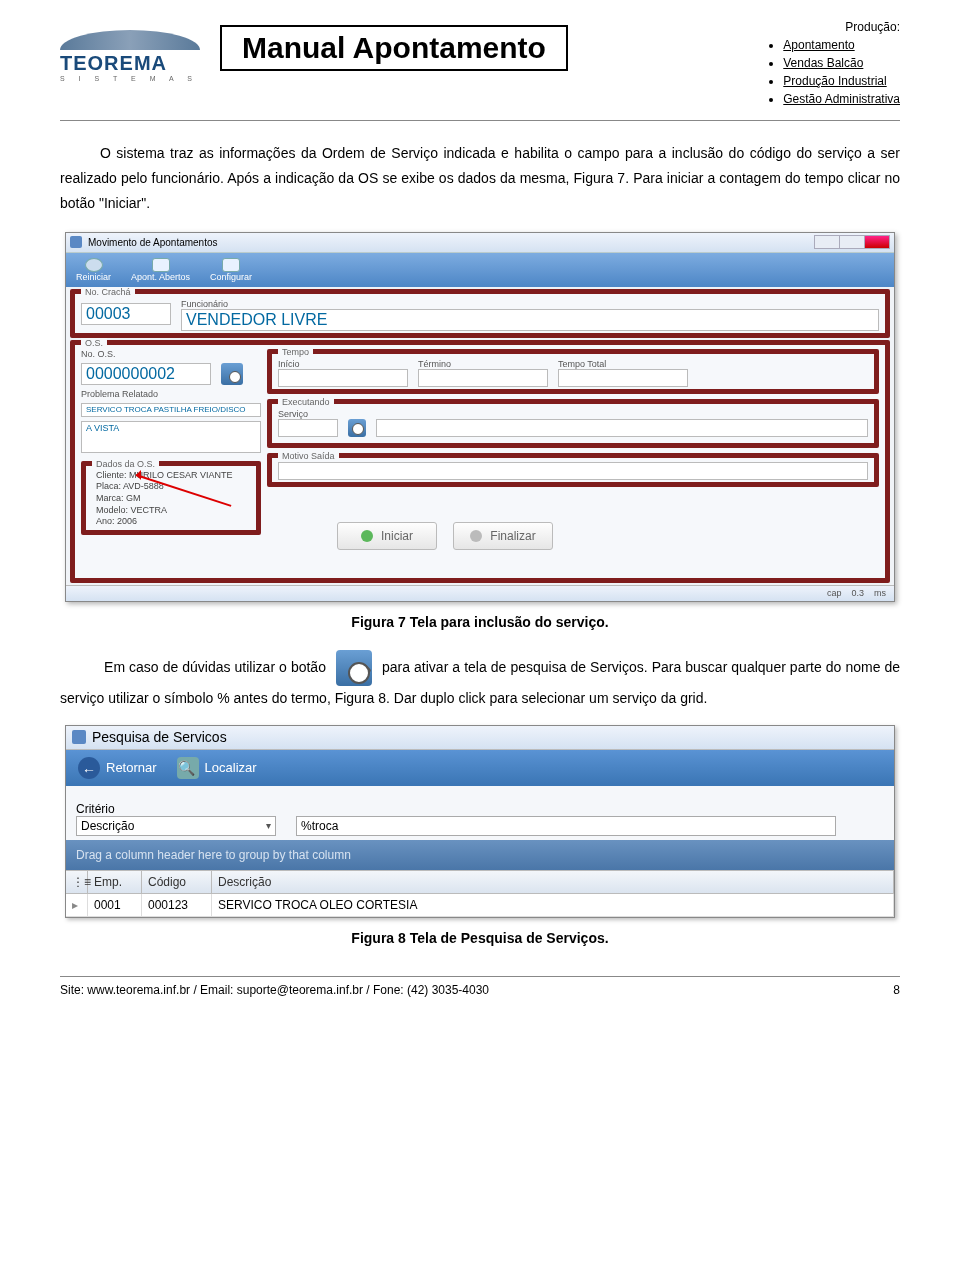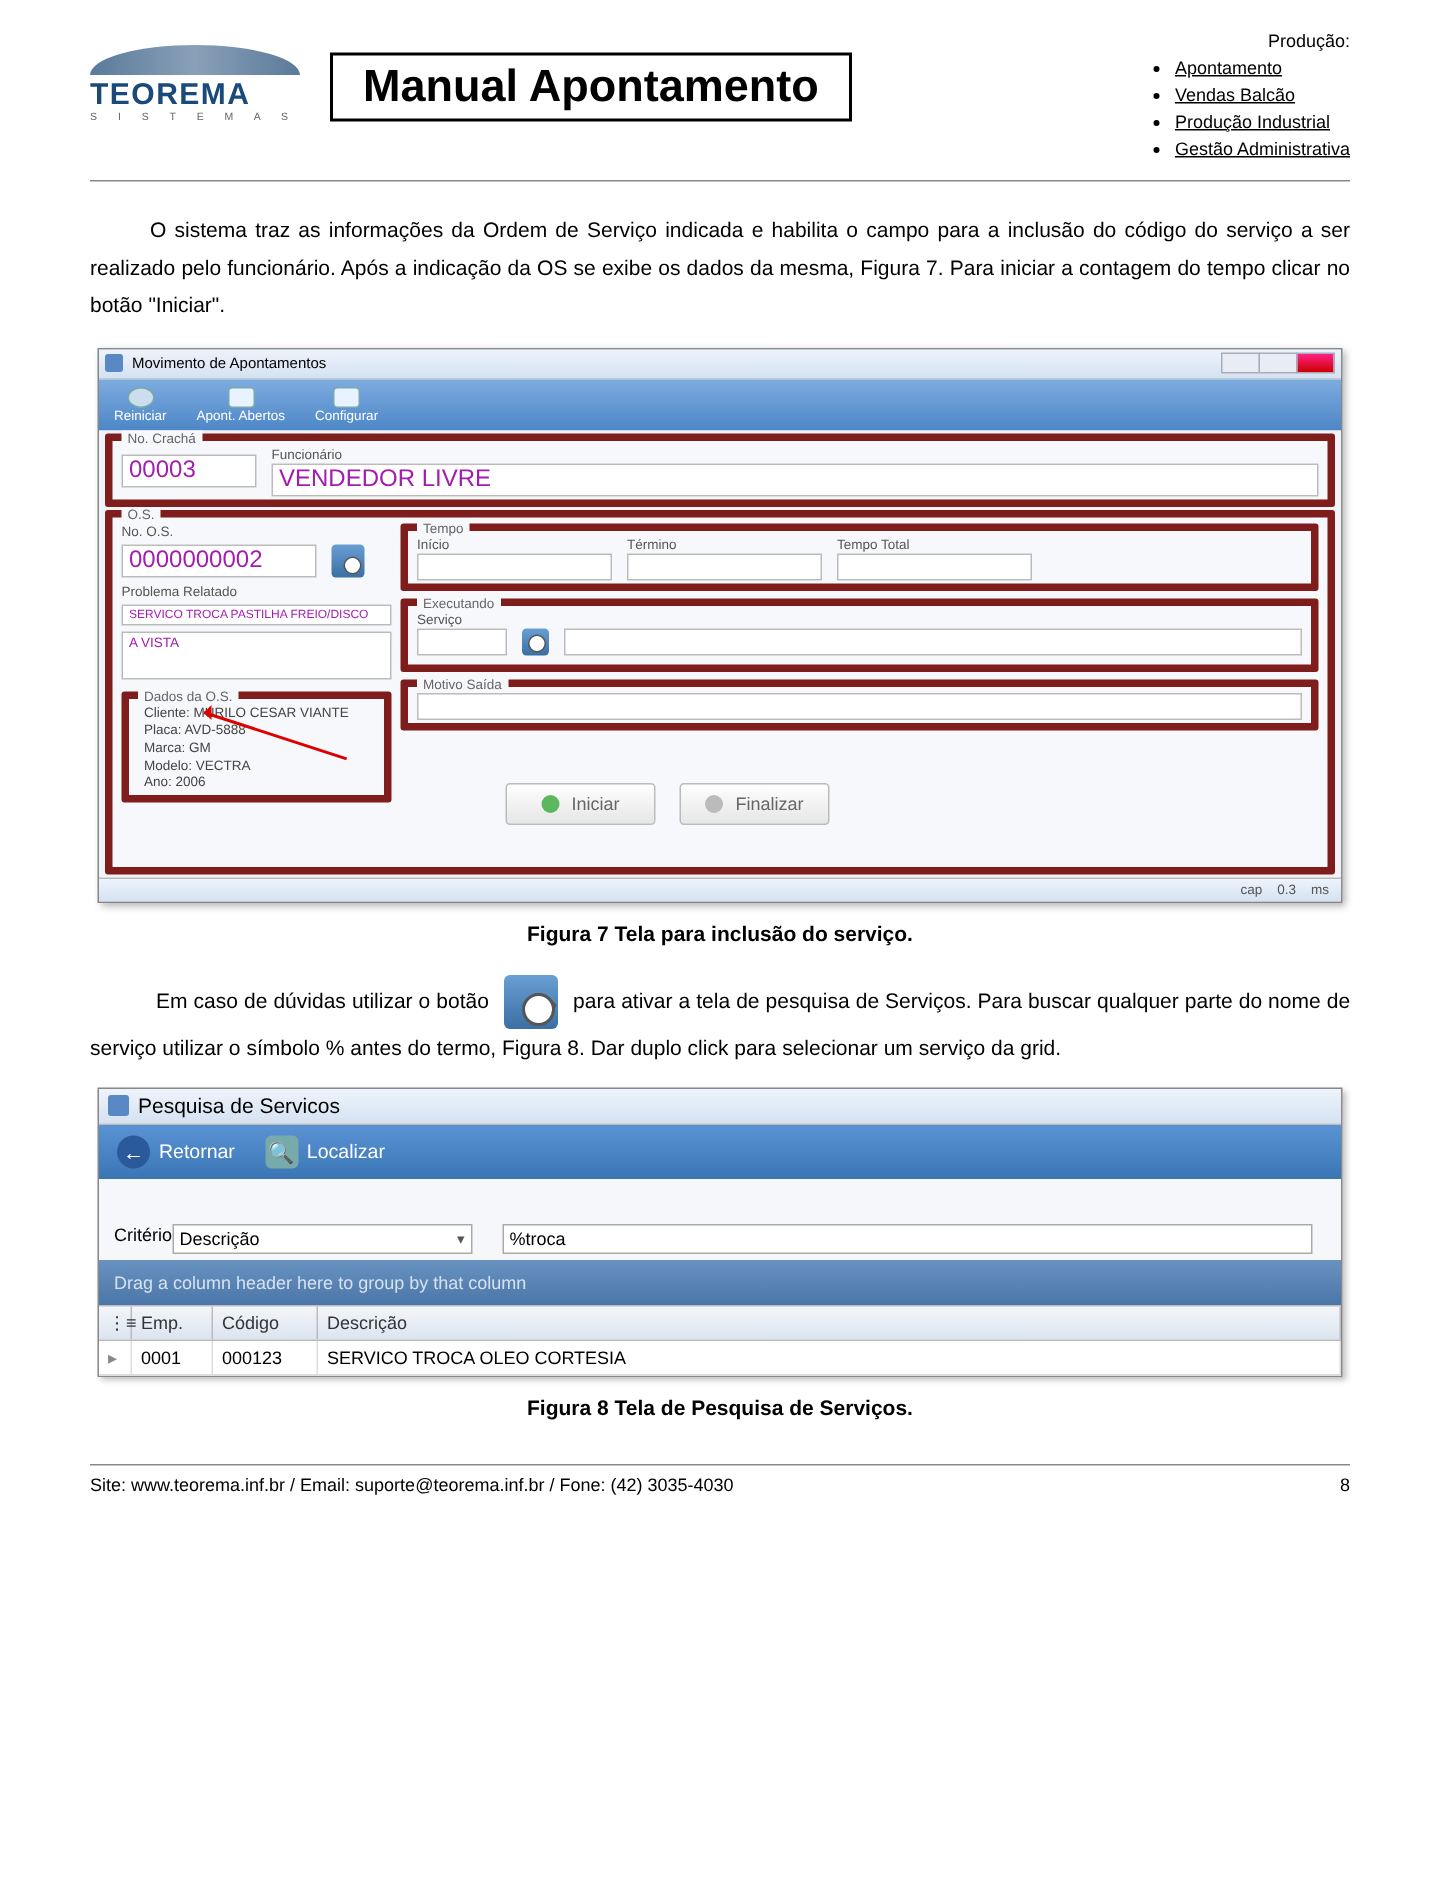--- a/index.html
+++ b/index.html
@@ -35,21 +35,21 @@
     letter-spacing: 1px;
   }
   .logo-sub {
     font-size: 7px;
     letter-spacing: 6px;
     color: #666;
   }
   .doc-title-box {
     border: 2px solid #000;
     padding: 4px 20px;
-    margin-top: 15px;
+    margin-top: 5px;
   }
   .doc-title {
     font-size: 30px;
     font-weight: bold;
   }
   .modules {
     font-size: 12px;
     margin-left: auto;
     text-align: left;
   }
@@ -119,21 +119,21 @@
   .tbtn { display:flex; flex-direction:column; align-items:center; color:#fff; font-size:9px; }
   .tbtn .ic { width:18px; height:14px; background:#e9f2ff; border-radius:3px; border:1px solid #7aa; }
   .tbtn.reiniciar .ic { background:#cde; border-radius:50%; }
   .shot1-body { flex:1; background:#f0f3f7; padding:2px 4px; display:flex; flex-direction:column; gap:2px;}
   .fs {
     border:5px solid #7f1d1d; border-radius:2px; background:#f6f8fb; padding:4px 6px 2px 6px;
     position:relative;
   }
   .fs .leg { position:absolute; top:-7px; left:6px; background:#f6f8fb; padding:0 4px; font-size:9px; color:#666;}
   .row { display:flex; gap:10px; align-items:center; }
-  .inp { background:#fff; border:1px solid #bbb; padding:1px 4px; font-size:13px; color:#a21caf; height:18px; }
+  .inp { background:#fff; border:1px solid #bbb; padding:1px 4px; font-size:13px; color:#0369a1; height:18px; }
   .inp.big { font-size:16px; height:22px; }
   .lab { font-size:9px; color:#555; }
   .left-col { width:180px; display:flex; flex-direction:column; gap:4px; }
   .right-col { flex:1; display:flex; flex-direction:column; gap:5px; }
   .icon-search {
     width:22px; height:22px;
     background: linear-gradient(to bottom,#6a9fd4,#3a6fa4);
     border-radius:3px; position:relative;
   }
   .icon-search::after {
@@ -180,21 +180,21 @@
   }
   .shot2 .wicon2 { width:14px; height:14px; background:#5a88c4; border-radius:2px;}
   .shot2 .ribbon {
     height:36px; background:linear-gradient(to bottom,#5a93d4,#3a75b4);
     display:flex; align-items:center; padding:0 12px; gap:20px; color:#fff;
   }
   .rbtn { display:flex; align-items:center; gap:6px; font-size:13px; }
   .rbtn .ric { width:22px; height:22px; background:#2a5a9a; border-radius:50%; display:flex;
     align-items:center; justify-content:center; color:#fff; font-size:14px;}
   .crit-row { display:flex; padding:6px 10px 4px 10px; gap:20px; align-items:flex-end;}
-  .crit-col { display:flex; flex-direction:row; }
+  .crit-col { display:flex; flex-direction:column; }
   .sel { background:#fff; border:1px solid #aaa; padding:2px 4px; width:200px; display:flex; justify-content:space-between; align-items:center;}
   .sel .arr { font-size:10px; color:#555;}
   .tinp { background:#fff; border:1px solid #aaa; padding:2px 4px; width:540px;margin-top:24px;}
   .group-bar {
     background:linear-gradient(to bottom,#6992c0,#4a76a8);
     color:#d6e2f0; font-size:12px; padding:8px 10px;
   }
   .grid-head {
     display:flex; background:linear-gradient(to bottom,#f3f6fa,#dbe4ef);
     border-top:1px solid #bbb; border-bottom:1px solid #bbb;

